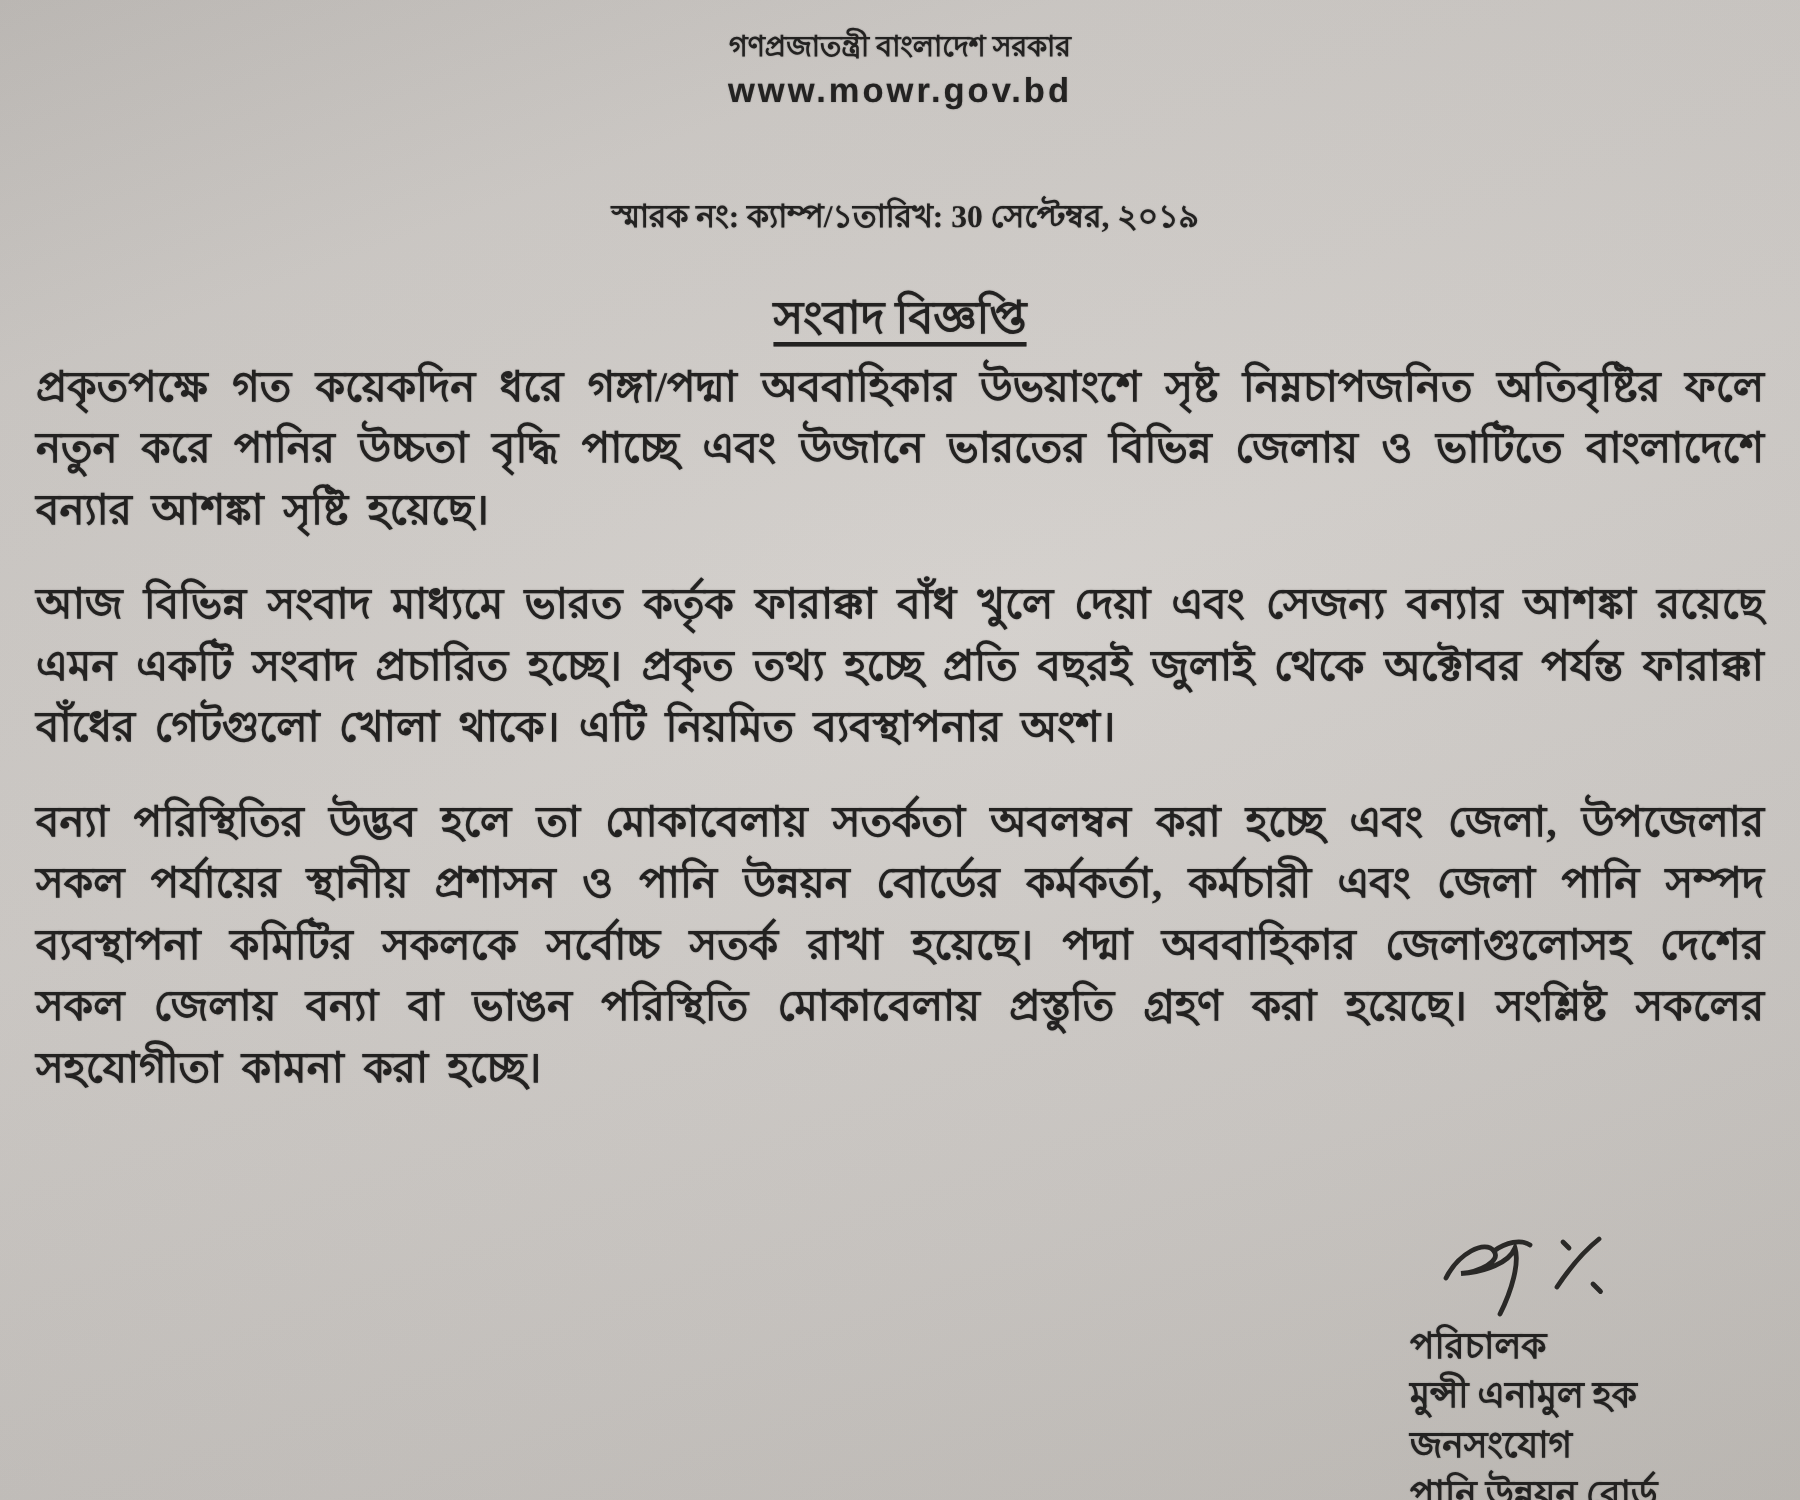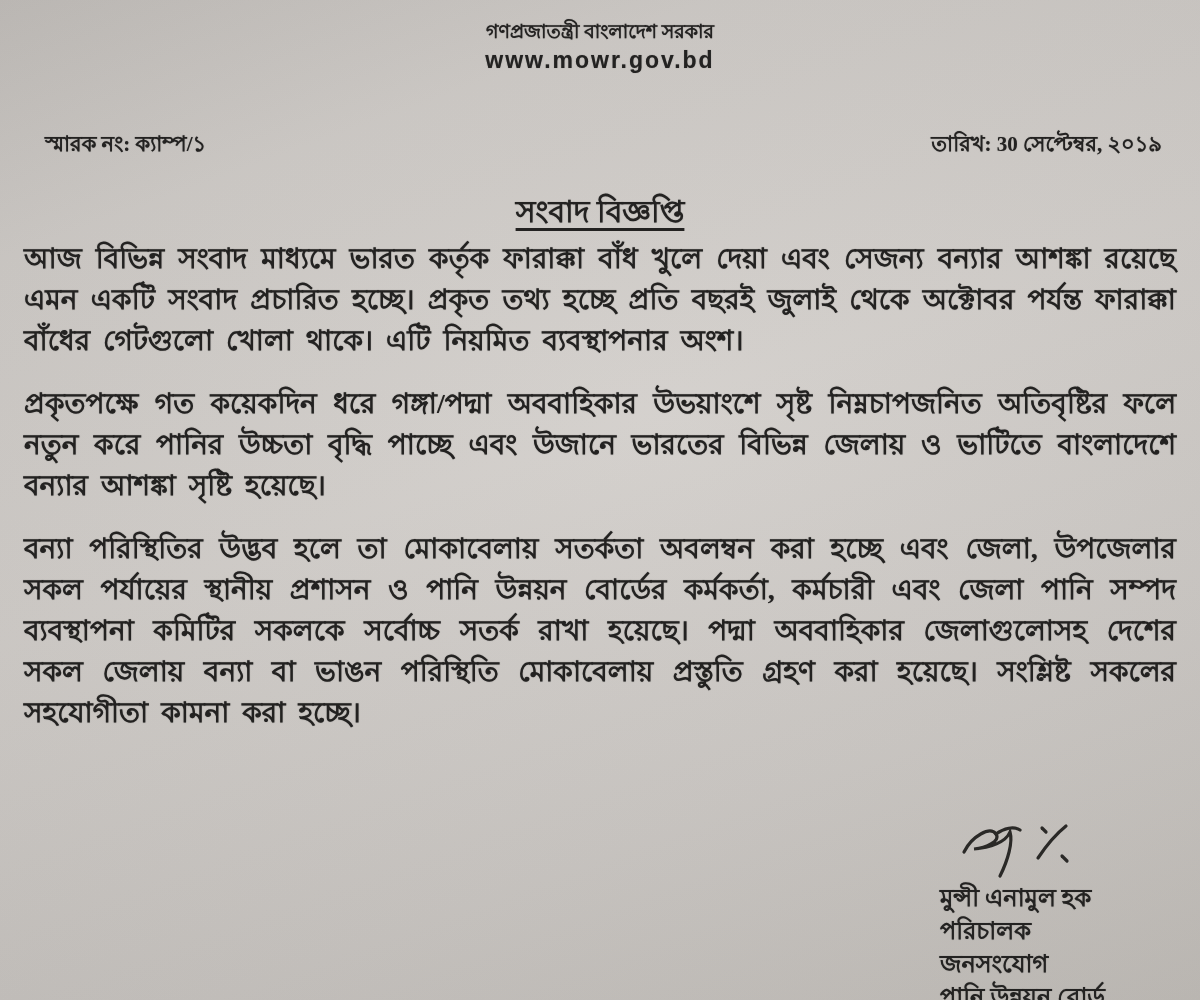--- a/index.html
+++ b/index.html
@@ -40,21 +40,21 @@
     font-weight: bold;
     letter-spacing: 2px;
     font-family: "Liberation Sans", "DejaVu Sans", sans-serif;
   }
   .meta-row {
     position: absolute;
     top: 128px;
     left: 45px;
     right: 38px;
     display: flex;
-    justify-content: space-between;
+    justify-content: center;
     font-size: 21px;
     font-weight: bold;
   }
   .doc-title {
     position: absolute;
     top: 188px;
     left: 0;
     width: 100%;
     text-align: center;
   }
@@ -111,36 +111,36 @@
   <div class="meta-row scan-ink">
     <span>স্মারক নং: ক্যাম্প/১</span>
     <span>তারিখ: 30 সেপ্টেম্বর, ২০১৯</span>
   </div>
 
   <div class="doc-title scan-ink">
     <span>সংবাদ বিজ্ঞপ্তি</span>
   </div>
 
   <div class="body-text scan-ink">
+    <p>প্রকৃতপক্ষে গত কয়েকদিন ধরে গঙ্গা/পদ্মা অববাহিকার উভয়াংশে সৃষ্ট নিম্নচাপজনিত অতিবৃষ্টির ফলে নতুন করে পানির উচ্চতা বৃদ্ধি পাচ্ছে এবং উজানে ভারতের বিভিন্ন জেলায় ও ভাটিতে বাংলাদেশে বন্যার আশঙ্কা সৃষ্টি হয়েছে।</p>
     <p>আজ বিভিন্ন সংবাদ মাধ্যমে ভারত কর্তৃক ফারাক্কা বাঁধ খুলে দেয়া এবং সেজন্য বন্যার আশঙ্কা রয়েছে এমন একটি সংবাদ প্রচারিত হচ্ছে। প্রকৃত তথ্য হচ্ছে প্রতি বছরই জুলাই থেকে অক্টোবর পর্যন্ত ফারাক্কা বাঁধের গেটগুলো খোলা থাকে। এটি নিয়মিত ব্যবস্থাপনার অংশ।</p>
-    <p>প্রকৃতপক্ষে গত কয়েকদিন ধরে গঙ্গা/পদ্মা অববাহিকার উভয়াংশে সৃষ্ট নিম্নচাপজনিত অতিবৃষ্টির ফলে নতুন করে পানির উচ্চতা বৃদ্ধি পাচ্ছে এবং উজানে ভারতের বিভিন্ন জেলায় ও ভাটিতে বাংলাদেশে বন্যার আশঙ্কা সৃষ্টি হয়েছে।</p>
     <p>বন্যা পরিস্থিতির উদ্ভব হলে তা মোকাবেলায় সতর্কতা অবলম্বন করা হচ্ছে এবং জেলা, উপজেলার সকল পর্যায়ের স্থানীয় প্রশাসন ও পানি উন্নয়ন বোর্ডের কর্মকর্তা, কর্মচারী এবং জেলা পানি সম্পদ ব্যবস্থাপনা কমিটির সকলকে সর্বোচ্চ সতর্ক রাখা হয়েছে। পদ্মা অববাহিকার জেলাগুলোসহ দেশের সকল জেলায় বন্যা বা ভাঙন পরিস্থিতি মোকাবেলায় প্রস্তুতি গ্রহণ করা হয়েছে। সংশ্লিষ্ট সকলের সহযোগীতা কামনা করা হচ্ছে।</p>
   </div>
 
   <div class="sig-block">
     <svg class="sig-mark" width="140" height="62" viewBox="0 0 140 62">
       <g fill="none" stroke="#2a2927" stroke-width="3.2" stroke-linecap="round">
         <path d="M14,34 C22,18 40,8 46,16 C51,23 36,30 24,31 C40,30 56,24 60,14 C63,24 58,42 50,58"></path>
         <path d="M46,16 C54,10 64,8 70,12"></path>
         <path d="M88,40 C96,28 106,16 116,8"></path>
         <path d="M92,10 l4,4"></path>
         <path d="M112,38 l5,5"></path>
       </g>
     </svg>
     <div class="sig-lines scan-ink">
+      <div>পরিচালক</div>
       <div>মুন্সী এনামুল হক</div>
-      <div>পরিচালক</div>
       <div>জনসংযোগ</div>
       <div>পানি উন্নয়ন বোর্ড</div>
     </div>
   </div>
 
 </div>
 
 </body></html>

